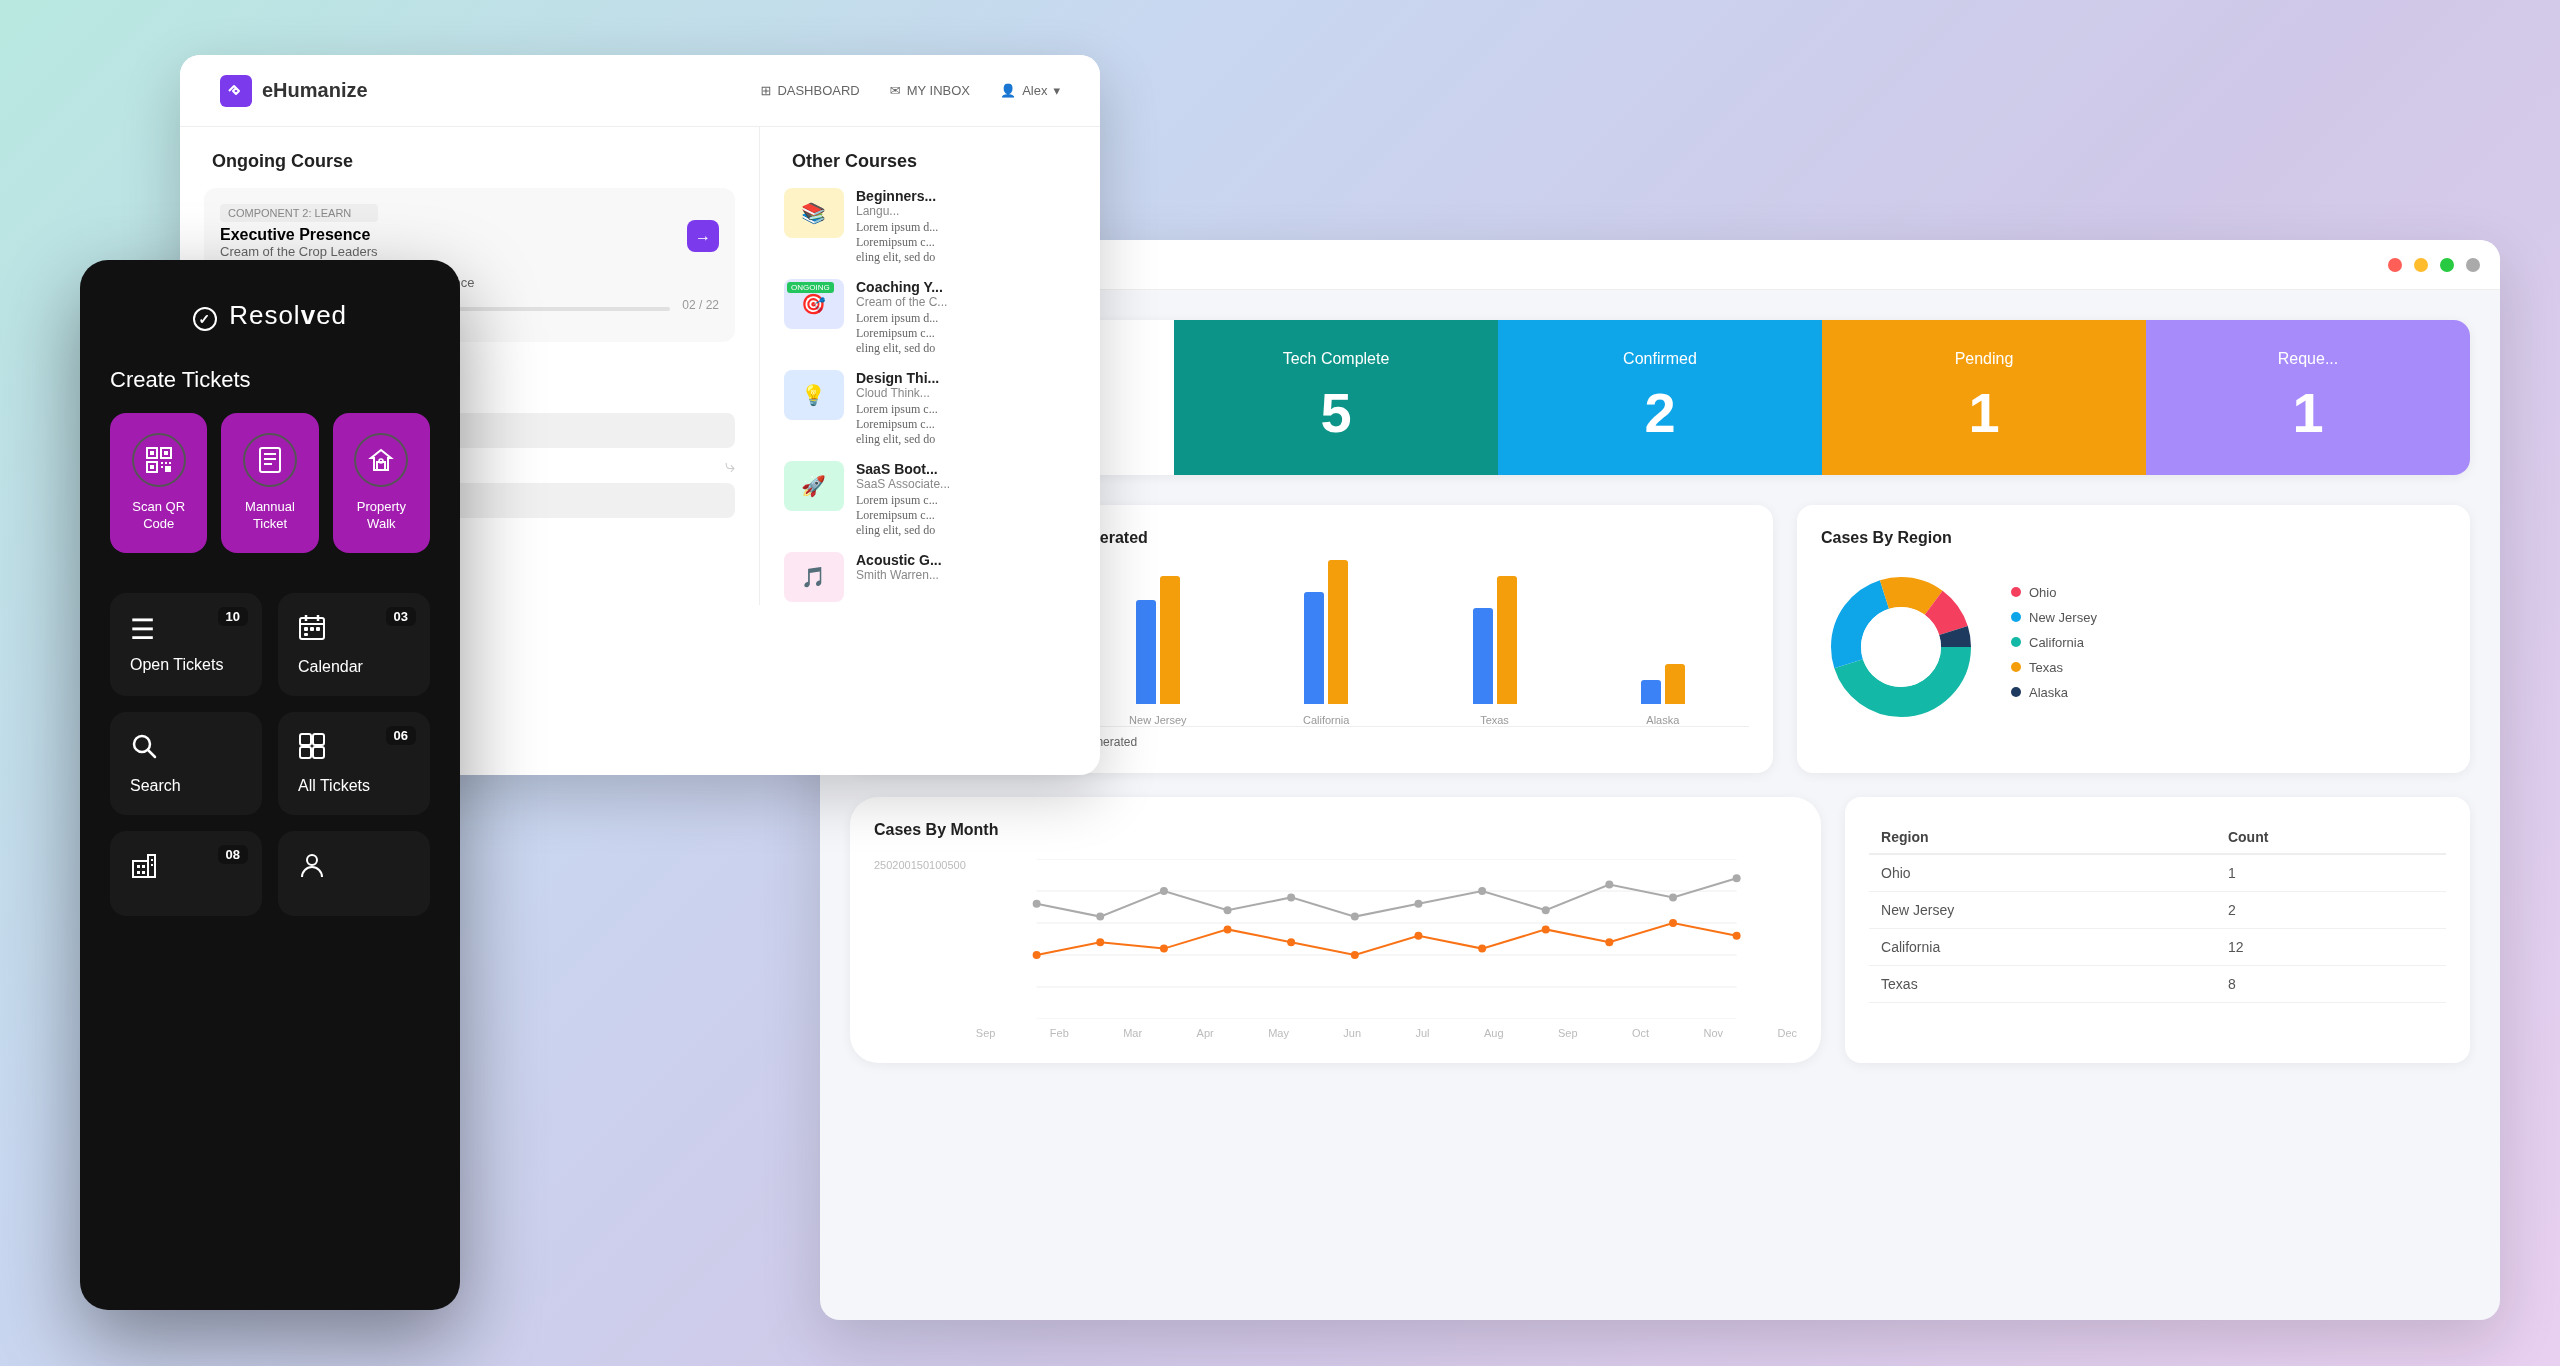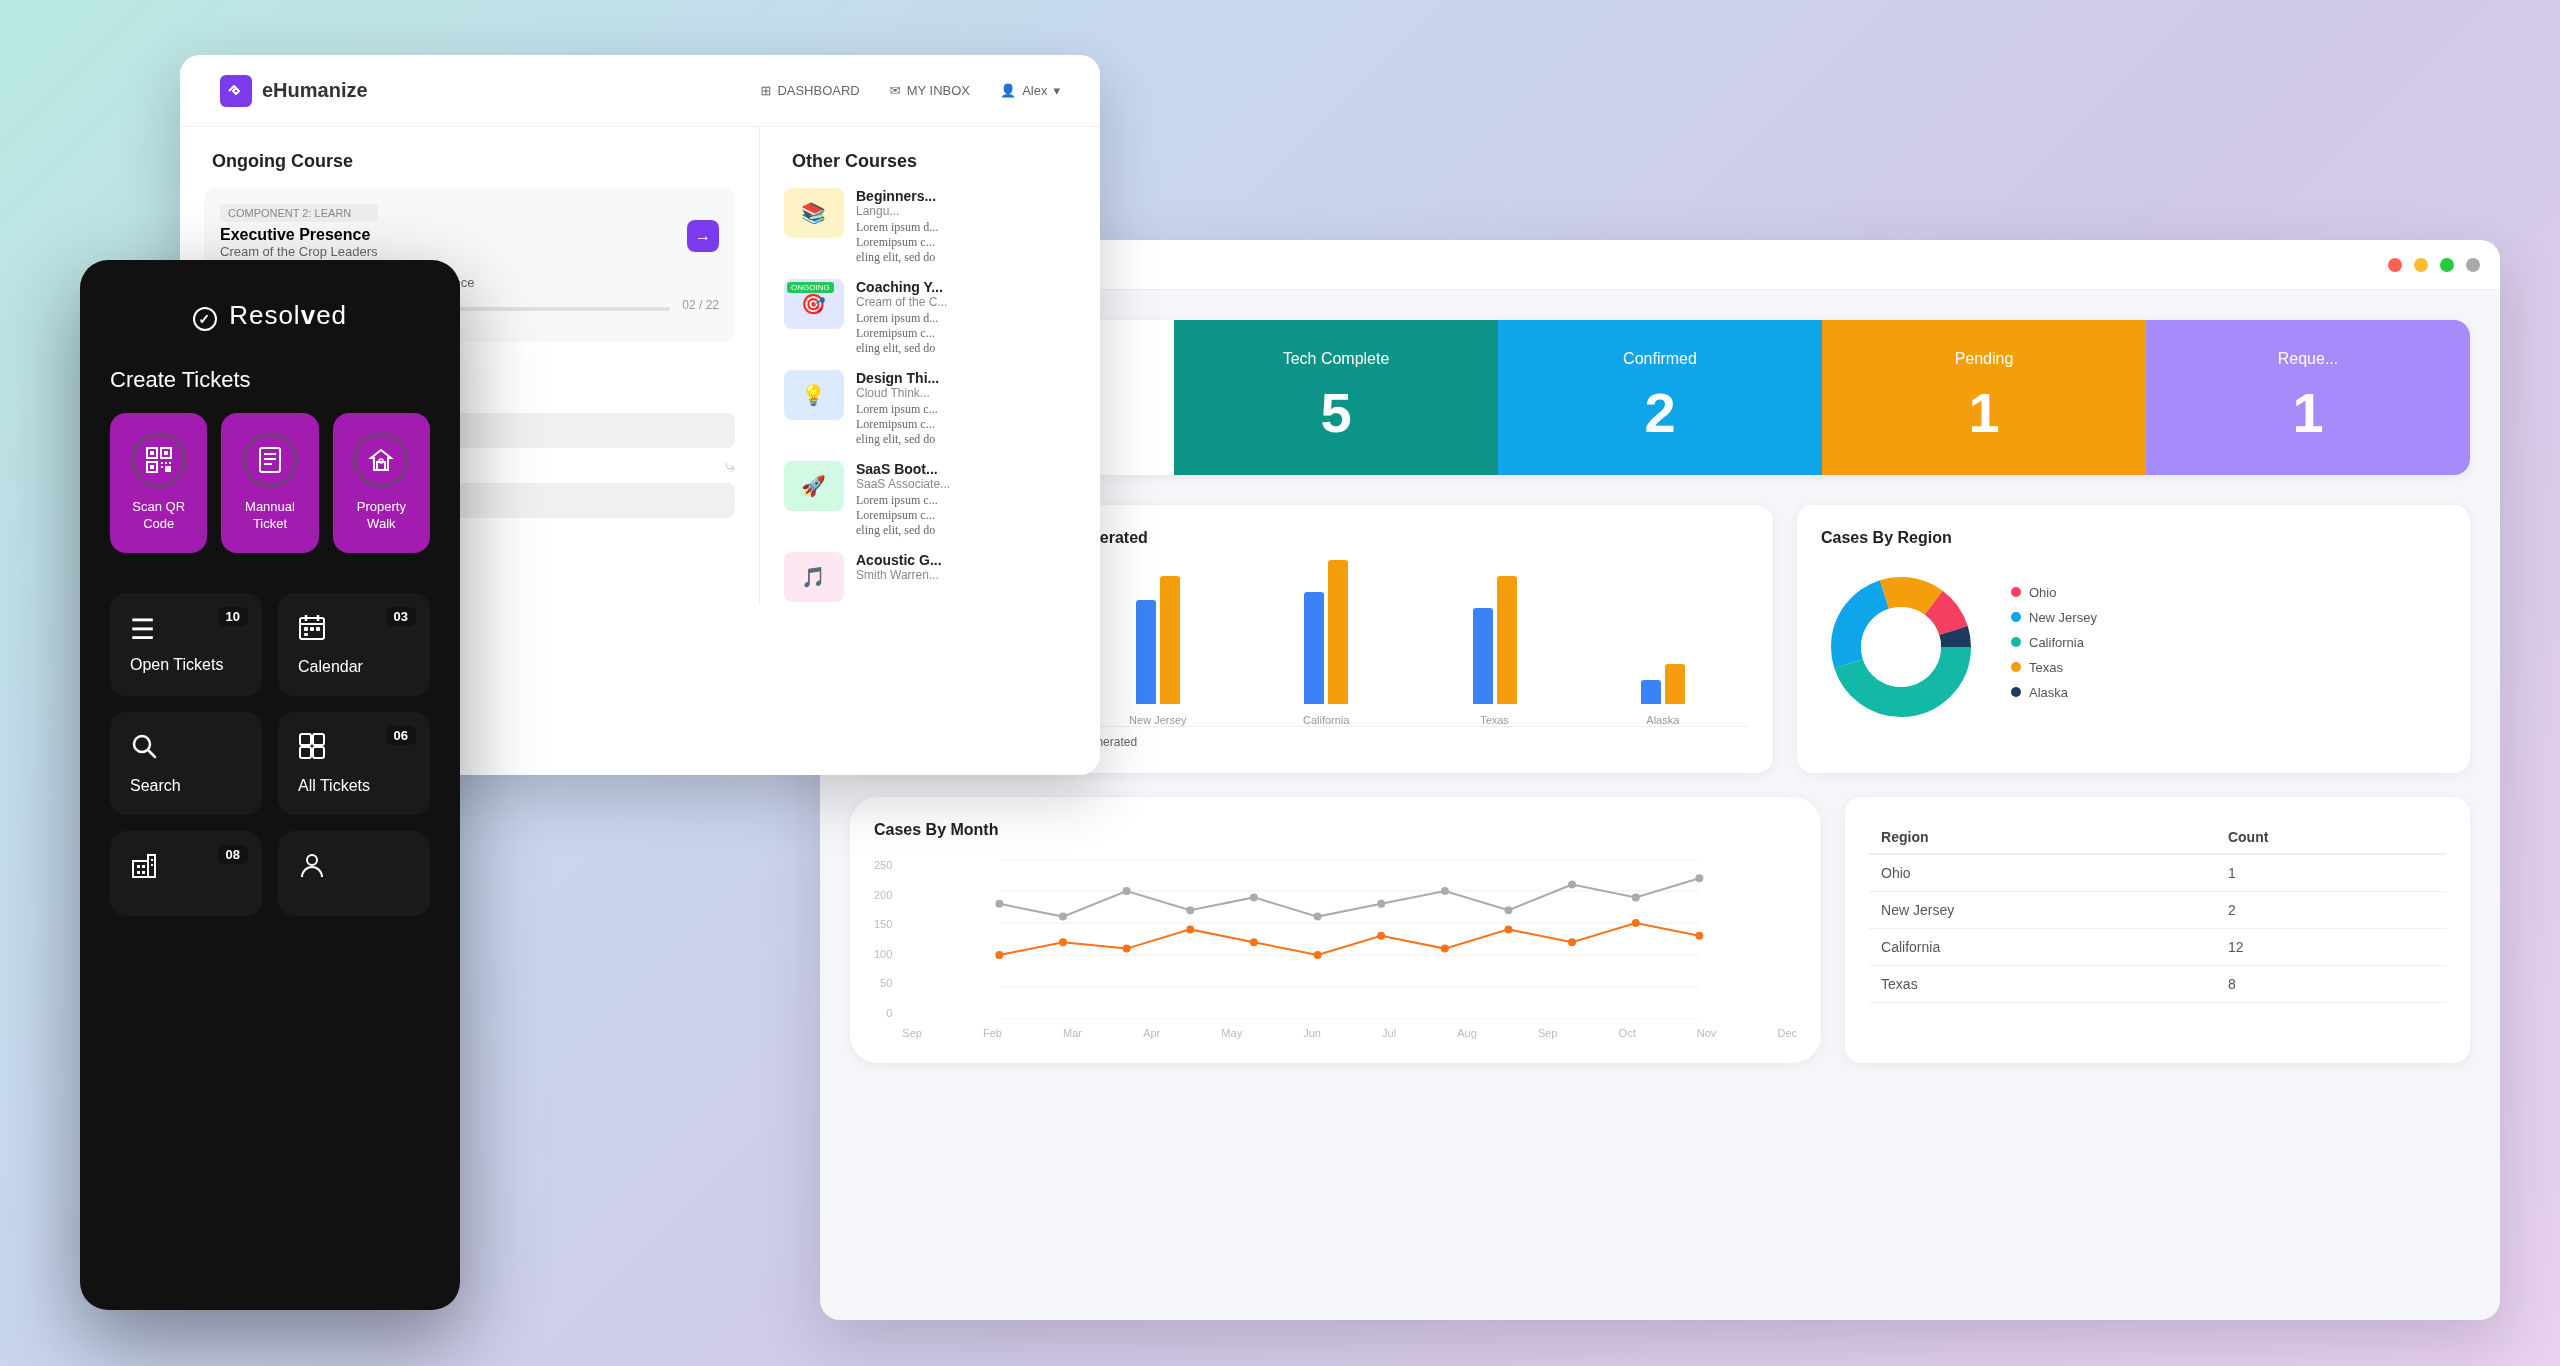--- a/index.html
+++ b/index.html
@@ -850,21 +850,21 @@
           </div>
         </div>
       </div>
     </div>
 
     <div class="bottom-row">
 
       <div class="line-chart-card">
         <div class="chart-title">Cases By Month</div>
         <div style="display:flex;align-items:flex-end;gap:0">
-          <div style="display:flex;flex-direction:column;justify-content:space-between;height:180px;font-size:11px;color:#bbb;text-align:right;margin-right:10px;padding-bottom:20px">
+          <div style="display:flex;flex-direction:row;justify-content:space-between;height:180px;font-size:11px;color:#bbb;text-align:right;margin-right:10px;padding-bottom:20px">
             <span>250</span>
             <span>200</span>
             <span>150</span>
             <span>100</span>
             <span>50</span>
             <span>0</span>
           </div>
           <div style="flex:1">
             <svg viewBox="0 0 700 160" width="100%" height="160">
 

